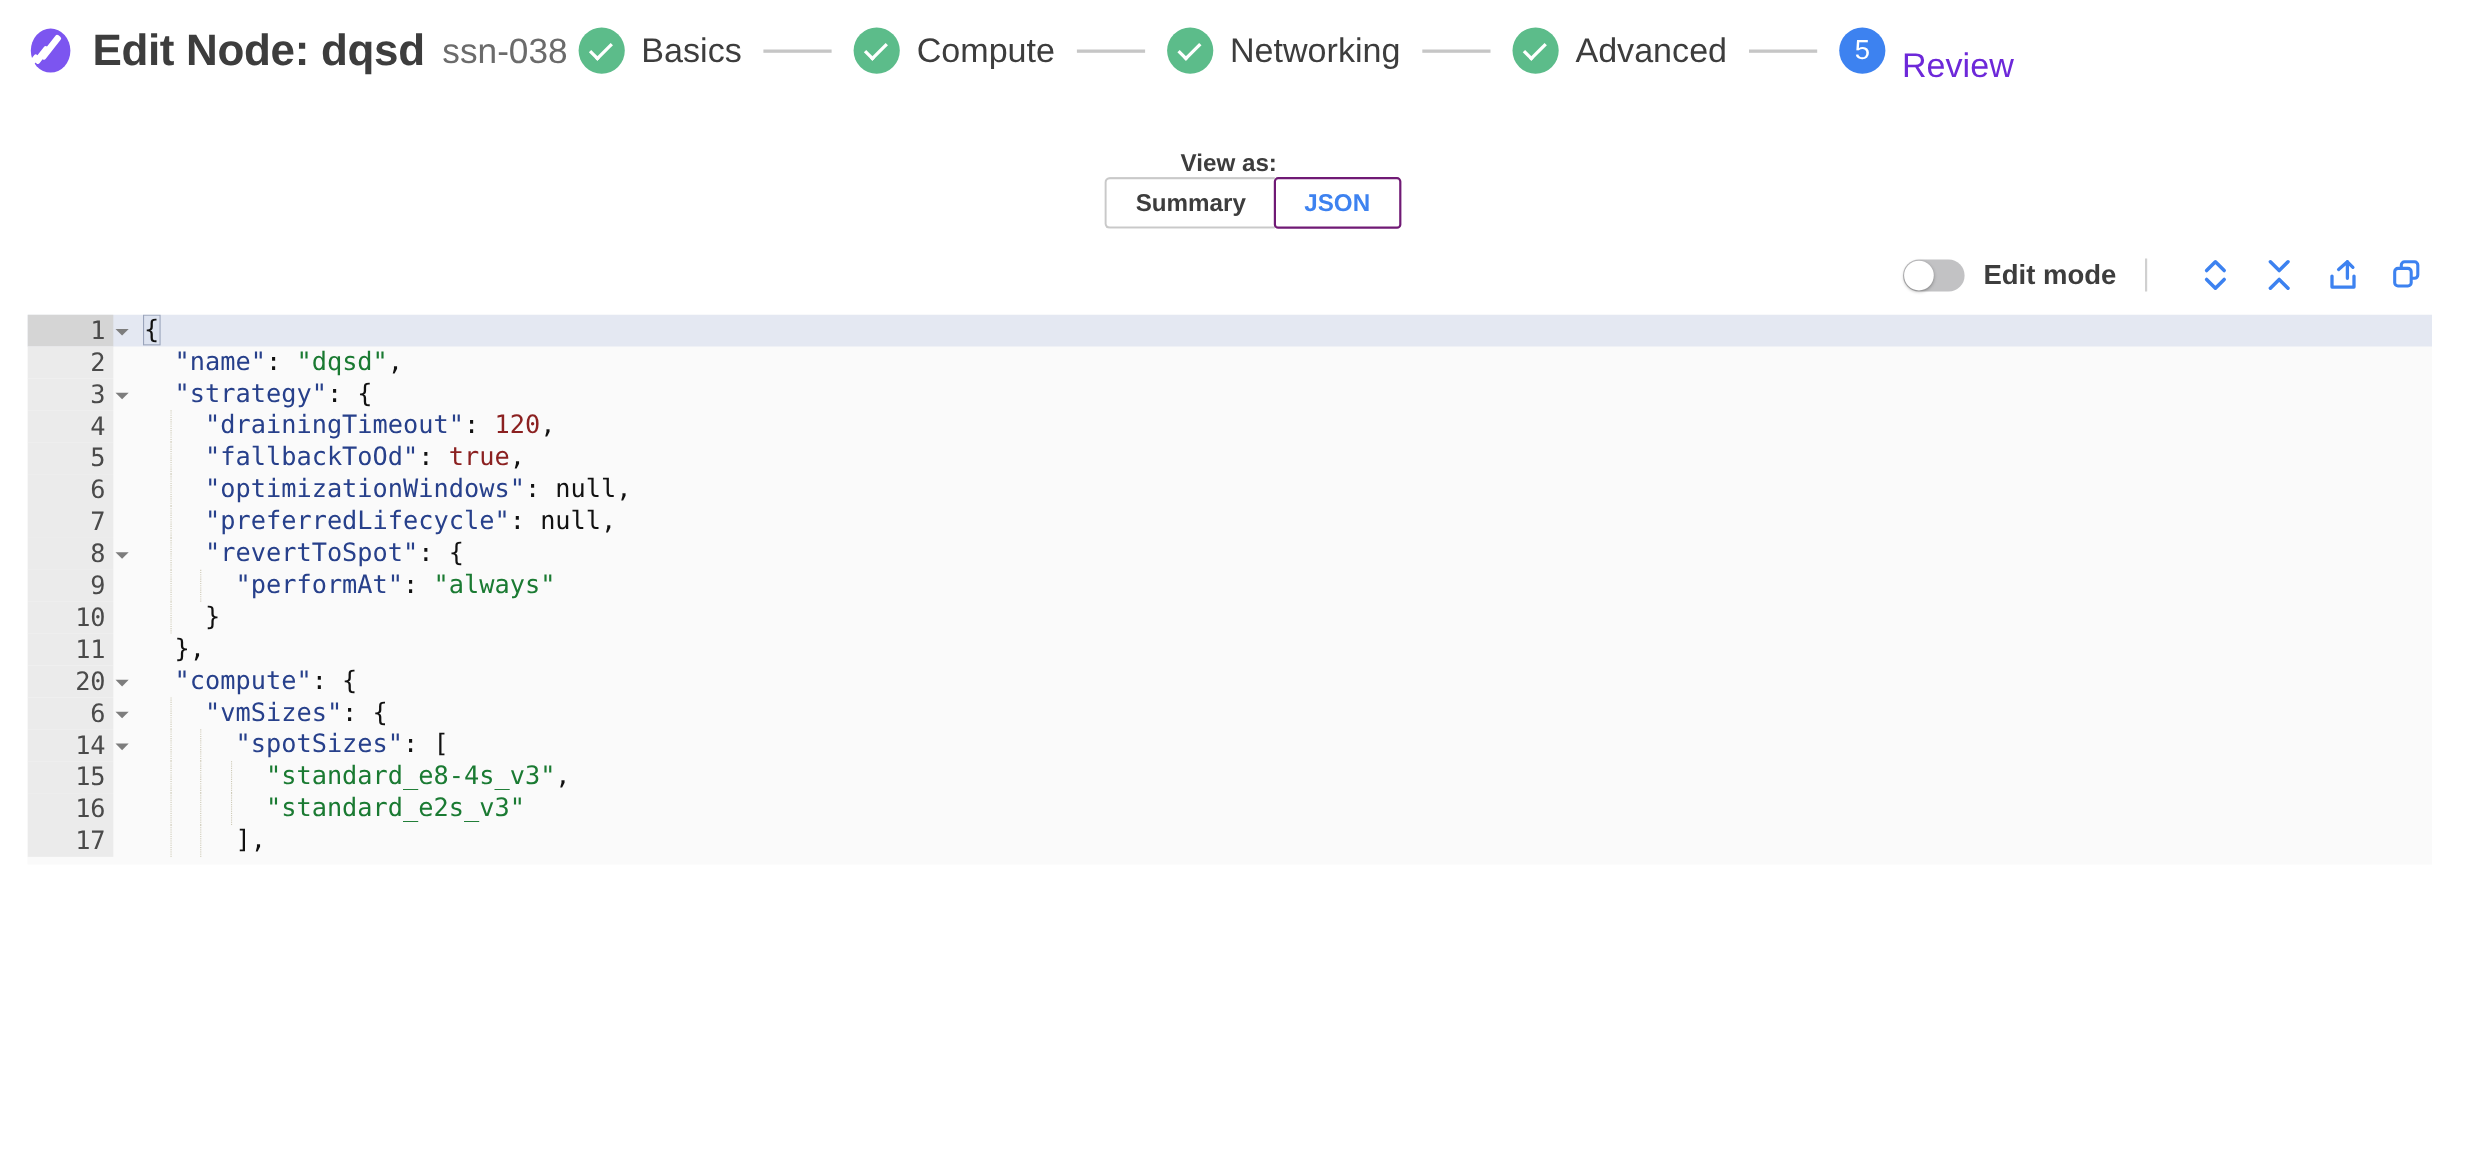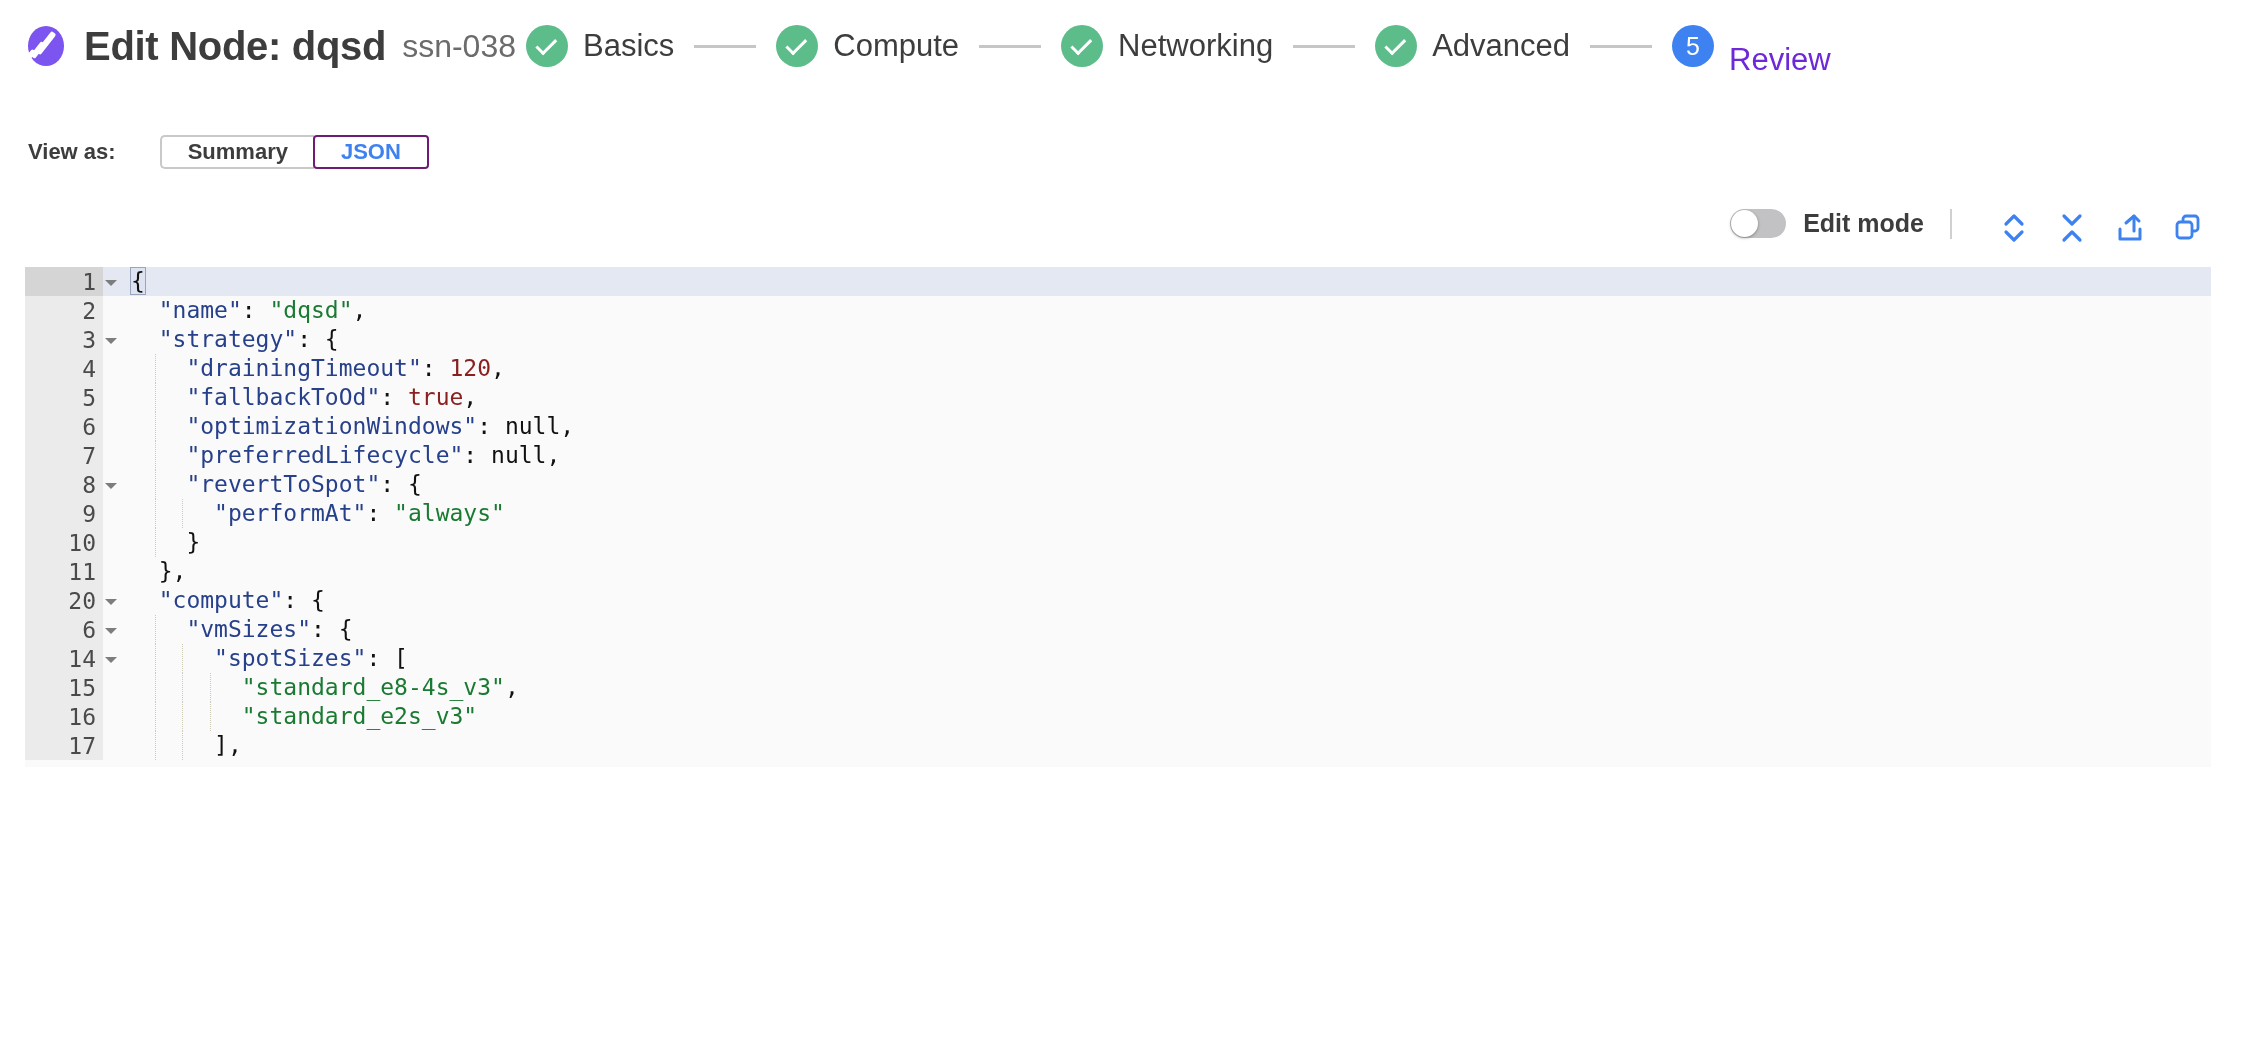--- a/index.html
+++ b/index.html
@@ -116,30 +116,31 @@
     margin: 0 20px;
     flex: 0 0 62px;
   }
 
   
   .viewas-row {
     display: flex;
     align-items: center;
     margin-top: 43px;
     padding-left: 28px;
+    flex-direction: column;
   }
   .viewas-label {
     font-size: 22px;
     font-weight: bold;
     color: #3d3d3d;
     margin-right: 44px;
   }
   .btn-group { display: flex; }
   .seg-btn {
-    height: 34px;
+    height: 47px;
     padding: 0 26px;
     display: flex;
     align-items: center;
     justify-content: center;
     font-size: 22px;
     font-weight: bold;
     background: #ffffff;
     cursor: pointer;
   }
   .seg-btn.off {
@@ -151,24 +152,24 @@
   .seg-btn.on {
     color: #3d82f0;
     border: 2px solid #701a75;
     border-radius: 4px;
     margin-left: -1px;
   }
 
   
   .editor-toolbar {
     display: flex;
-    align-items: flex-start;
+    align-items: center;
     justify-content: flex-end;
     padding-right: 40px;
-    margin-top: 40px;
+    margin-top: 20px;
     height: 44px;
     padding-left: 30px;
   }
   .toggle {
     width: 56px; height: 29px;
     background: #c2c2c4;
     border-radius: 15px;
     position: relative;
     cursor: pointer;
     flex: 0 0 56px;

